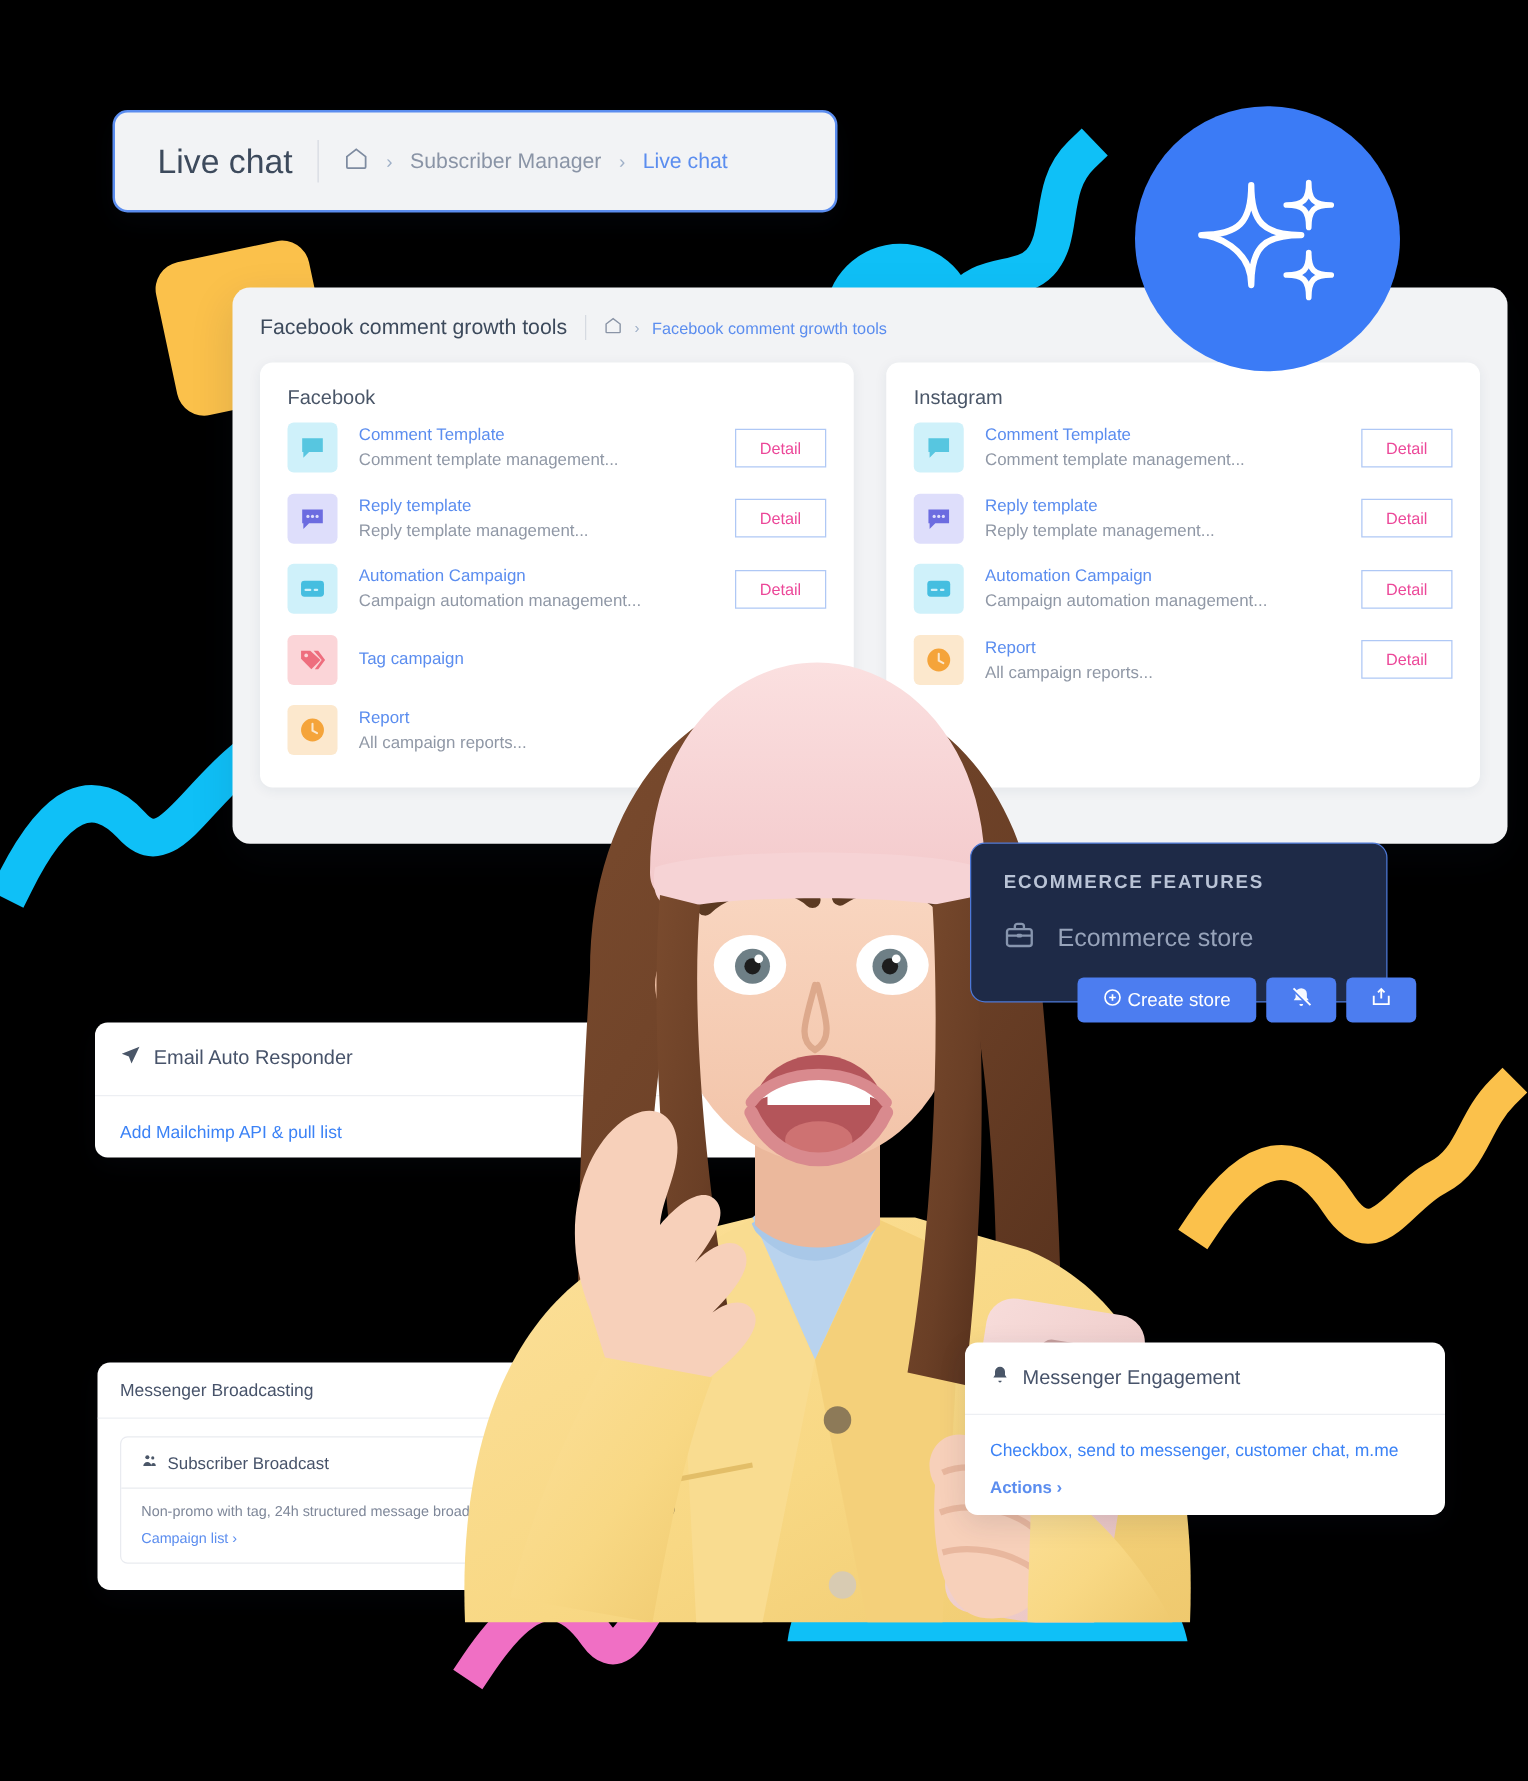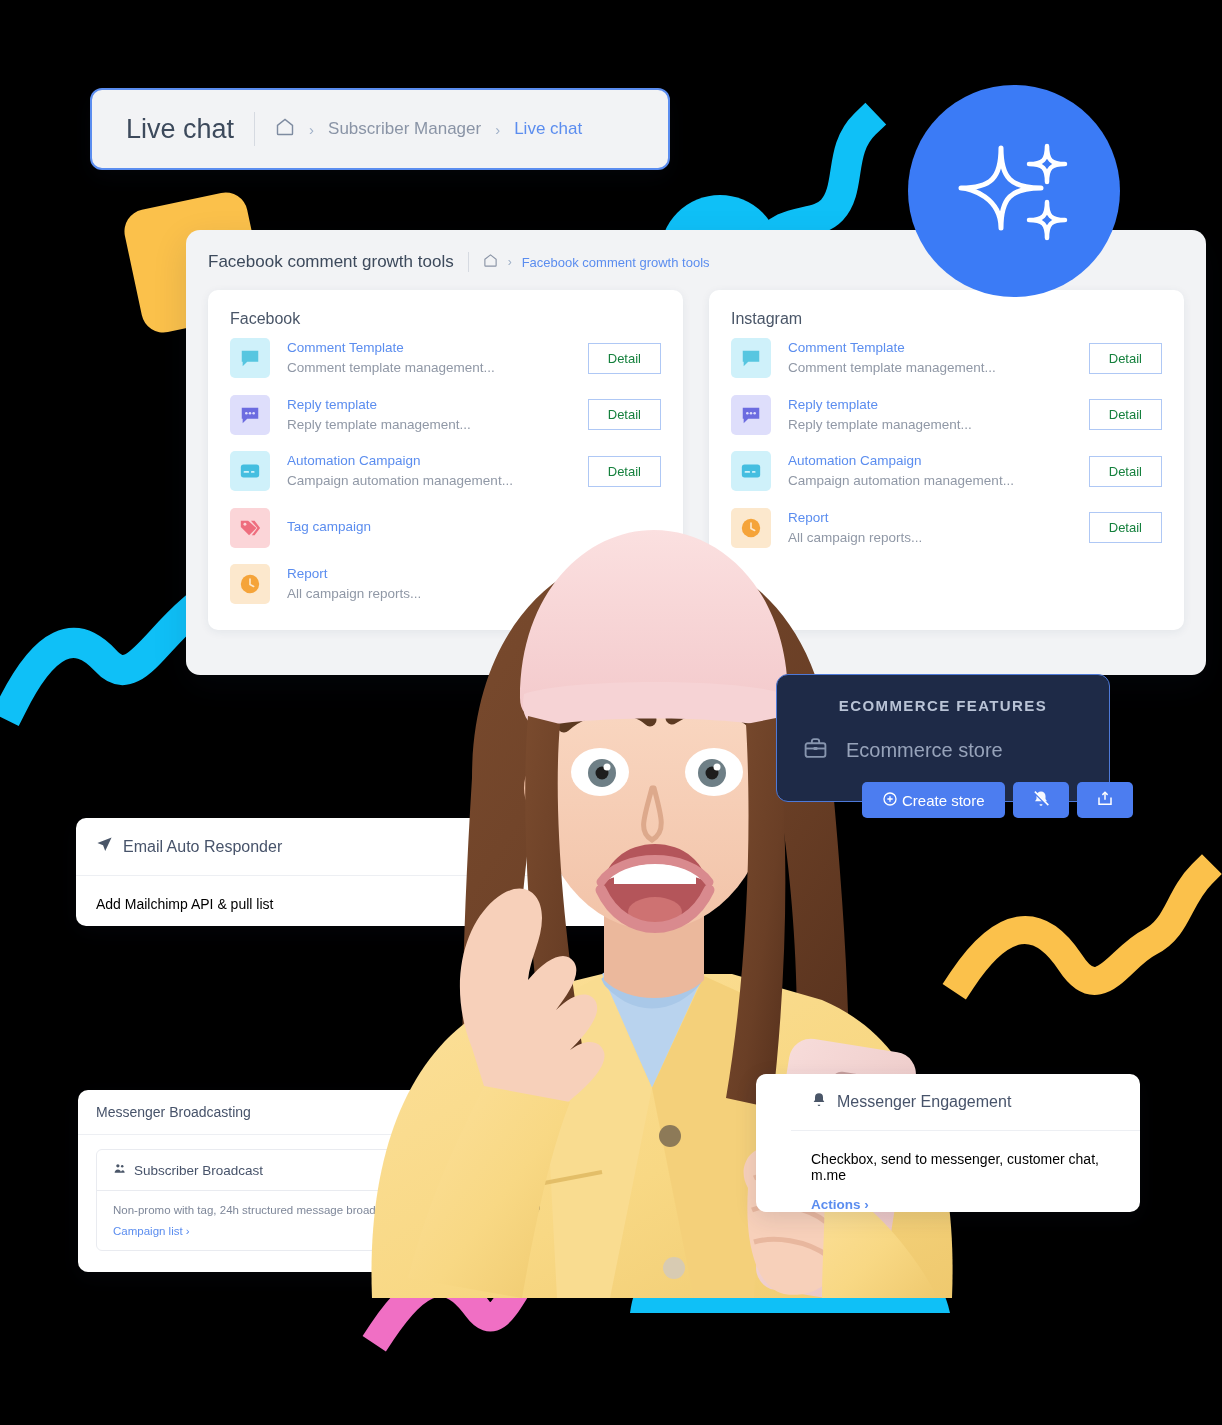--- a/index.html
+++ b/index.html
@@ -62,21 +62,21 @@
     display: flex; align-items: center; justify-content: center;
   }
   .fico.cyan { background: #CFF1FA; }
   .fico.lav  { background: #DEDEFB; }
   .fico.pink { background: #FBD5D8; }
   .fico.amber{ background: #FCE8CD; }
   .ftext { flex: 1; padding-left: 17px; }
   .ftitle { font-size: 13.5px; color: #5B8DEF; line-height: 1.5; }
   .fdesc  { font-size: 13.5px; color: #9098A6; line-height: 1.5; }
   .detail-btn {
-    border: 1px solid #AFC8F5; background: #fff; color: #15803d;
+    border: 1px solid #AFC8F5; background: #fff; color: #ec4899;
     font-size: 13px; border-radius: 0; padding: 7px 19px;
     font-family: "Liberation Sans", sans-serif; cursor: pointer;
   }
 
   
   .topbar {
     position: absolute; left: 90px; top: 88px;
     width: 580px; height: 82px;
     background: #F2F3F5; border: 2px solid #5B8DEF;
     border-radius: 12px;
@@ -91,21 +91,21 @@
   .crumb-txt { color: #8A94A6; }
 
   
   .ecom {
     position: absolute; left: 776px; top: 674px;
     width: 334px; height: 128px;
     background: #1E2A47; border: 1px solid #4E79D8;
     border-radius: 12px; padding: 22px 26px; z-index: 30;
   }
   .ecom .etitle {
-    font-size: 15px; color: #B9C3D6; letter-spacing: 1.4px; font-weight: bold; text-align: center;
+    font-size: 15px; color: #B9C3D6; letter-spacing: 1.4px; font-weight: bold;
   }
   .ecom .erow { display: flex; align-items: center; gap: 18px; margin-top: 22px; }
   .ecom .elabel { font-size: 20px; color: #97A3BA; }
   .ecom-btns { position: absolute; left: 862px; top: 782px; display: flex; gap: 8px; z-index: 31; }
   .ebtn {
     background: #4C7DF0; border: none; border-radius: 5px; color: #fff;
     font-size: 15px; height: 36px; display: flex; align-items: center;
     justify-content: center; gap: 4px; cursor: pointer;
     font-family: "Liberation Sans", sans-serif;
   }
@@ -116,25 +116,25 @@
   .wcard {
     position: absolute; background: #fff; border-radius: 10px;
     box-shadow: 0 6px 22px rgba(30,45,75,.12); overflow: hidden;
   }
   .wcard .wc-head {
     padding: 18px 20px; border-bottom: 1px solid #EDEFF3;
     display: flex; align-items: center; gap: 10px;
   }
   .wcard .wc-head .wc-title { font-size: 16px; color: #47536A; }
   .wcard .wc-body { padding: 20px; }
-  .wc-desc { font-size: 14px; color: #000000; margin-bottom: 14px; }
+  .wc-desc { font-size: 14px; color: #3b82f6; margin-bottom: 14px; }
   .wc-link { font-size: 13.5px; color: #5B8DEF; font-weight: bold; cursor: pointer; }
 
   #email-card { left: 76px; top: 818px; width: 566px; height: 108px; z-index: 20; }
-  #engage-card { left: 756px; top: 1074px; width: 384px; height: 138px; z-index: 35; padding-left: 35px; }
+  #engage-card { left: 772px; top: 1074px; width: 384px; height: 138px; z-index: 35; }
 
   #broadcast-card {
     left: 78px; top: 1090px; width: 548px; height: 182px; z-index: 25;
   }
   #broadcast-card .wc-head { padding: 14px 18px; }
   #broadcast-card .wc-head .wc-title { font-size: 14px; }
   .inner-box { margin: 14px 18px; border: 1px solid #E9EBF0; border-radius: 6px; }
   .inner-box .ib-head {
     padding: 12px 16px; border-bottom: 1px solid #E9EBF0;
     display: flex; align-items: center; gap: 8px;

